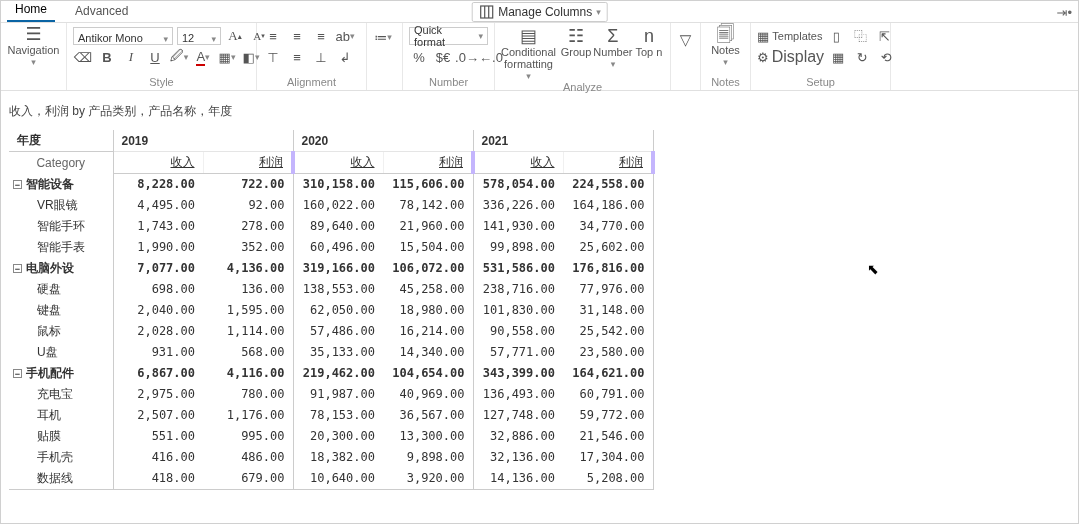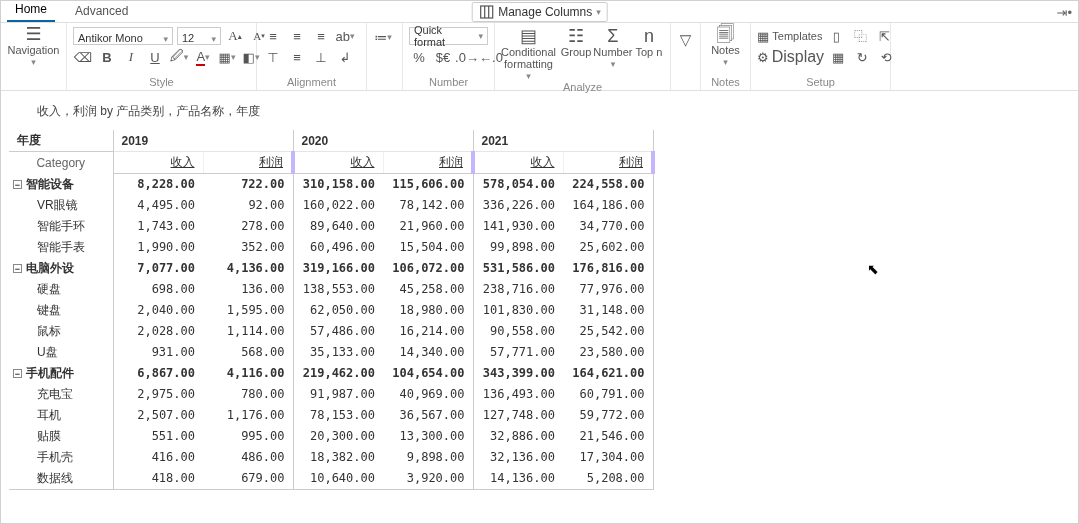--- a/index.html
+++ b/index.html
@@ -24,21 +24,21 @@
   .stack { display:flex; flex-direction:column; gap:2px; }
   .row { display:flex; gap:4px; align-items:center;}
   .sm { width:20px; height:18px; display:flex; align-items:center; justify-content:center; color:#555; cursor:pointer; font-size:13px;}
   .fontcombo, .sizecombo { border:1px solid #ccc; background:#fff; font-size:11px; height:18px; display:flex; align-items:flex-end; padding:0 4px; cursor:pointer; justify-content:space-between;}
   .fontcombo{width:100px;} .sizecombo{width:44px;}
   .caret{font-size:9px;color:#888;}
   .qf { border:1px solid #ccc; height:18px; font-size:11px; padding:0 4px; display:flex; align-items:center; gap:4px; cursor:pointer;}
   svg.icon{width:16px;height:16px;stroke:#555;stroke-width:1.2;fill:none;}
 
   
-  .title { padding:12px 8px 10px 8px; color:#444; font-size:12px;margin-left:28px;}
+  .title { padding:12px 8px 10px 8px; color:#444; font-size:12px;}
 
   
   .tbl { border-collapse:collapse; margin-left:8px; }
   .tbl td, .tbl th { padding:2px 8px; font-size:12px; white-space:nowrap;}
   .tbl .num { text-align:right; font-family: "Antikor Mono", Consolas, monospace; font-size:12px;}
   .corner{border-right:1px solid #ccc;border-bottom:1px solid #ccc;text-align:left;font-weight:bold;padding-left:6px;}
   .yearhdr{border-right:1px solid #ccc;border-bottom:1px solid #e5e5e5;text-align:left;font-weight:bold;padding-left:6px;margin-left:12px;}
   .cathdr{border-right:1px solid #ccc;text-align:center;color:#666;padding:2px 14px;}
   .subhdr{text-align:right;border-bottom:1px solid #ccc;border-right:1px solid #f0f0f0;padding-right:10px;text-decoration:underline;}
   .subhdr.last{border-right:4px solid #c4b5fd;}

